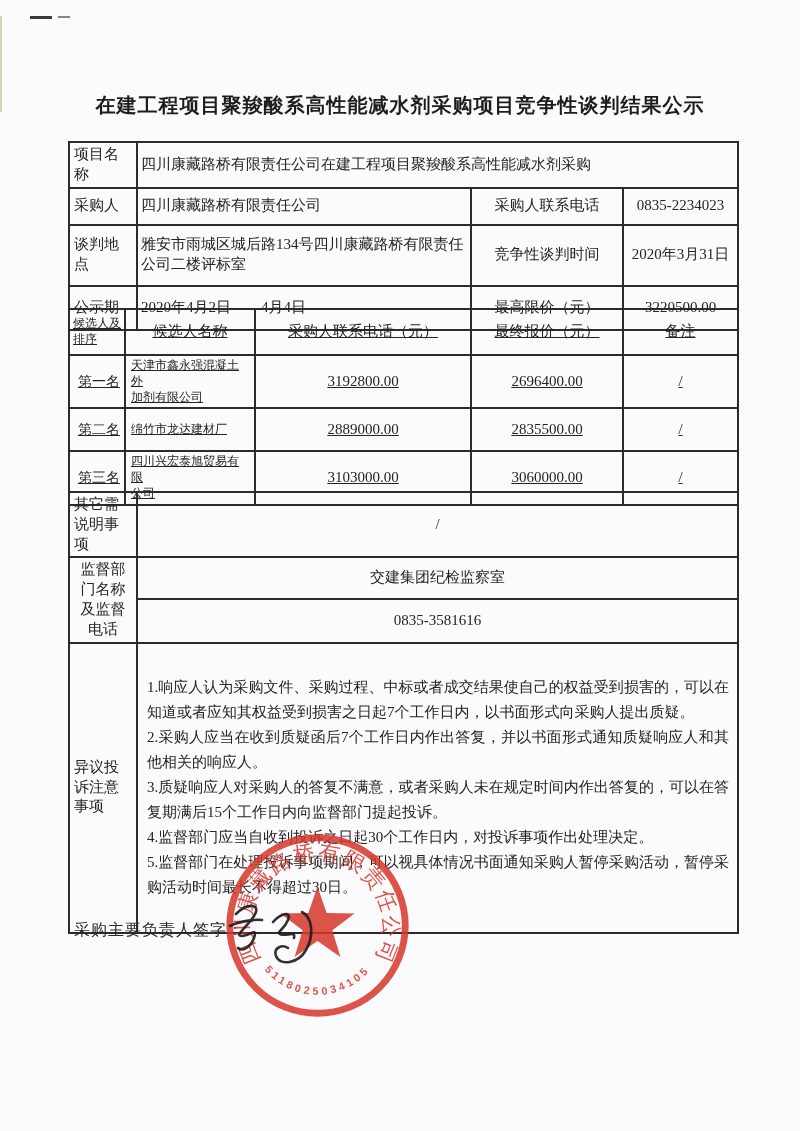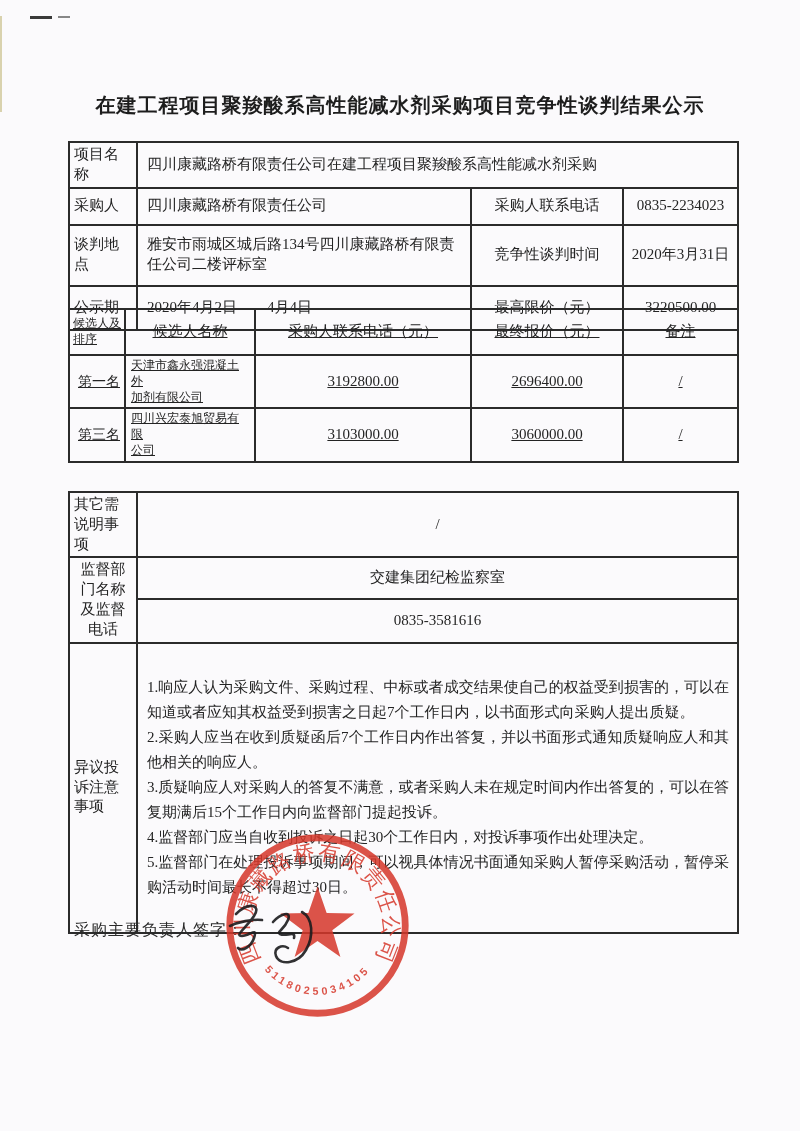--- a/index.html
+++ b/index.html
@@ -30,21 +30,21 @@
   td{border:2px solid #2b2b2b;font-size:15px;line-height:1.32;
      padding:2px 4px;vertical-align:middle;color:#242424;
      overflow:hidden;}
   .tbl{position:absolute;left:68px;width:669px;}
   .tblA{top:125px;}
   .tblB{top:292px;text-decoration:underline;}
   .tblC{top:475px;}
 
   .lbl{text-align:left;}
   .ctr{text-align:center;}
-  .val{text-align:left;padding-left:9px;}
+  .val{text-align:left;padding-left:3px;}
   .preline{white-space:pre-line;}
   .rank{font-size:14px;text-align:right;}
   .cand-head-lbl{font-size:12px;padding:2px 3px;}
   .cand-name{font-size:12px;padding-left:5px;}
   .num{font-size:15px;}
 
   .objection-cell{vertical-align:middle;padding:6px 8px 6px 9px;}
   .objection-item{font-size:15px;line-height:25px;text-align:justify;}
 
   .sig-label{
@@ -113,20 +113,27 @@
       <td class="ctr">采购人联系电话（元）</td>
       <td class="ctr">最终报价（元）</td>
       <td class="ctr">备注</td>
     </tr>
     <tr style="height:53px">
       <td class="lbl rank">第一名</td>
       <td class="val cand-name preline">天津市鑫永强混凝土外
 加剂有限公司</td>
       <td class="ctr num">3192800.00</td>
       <td class="ctr num">2696400.00</td>
+      <td class="ctr">/</td>
+    </tr>
+    <tr style="height:43px">
+      <td class="lbl rank">第二名</td>
+      <td class="val cand-name preline">绵竹市龙达建材厂</td>
+      <td class="ctr num">2889000.00</td>
+      <td class="ctr num">2835500.00</td>
       <td class="ctr">/</td>
     </tr>
     <tr style="height:41px">
       <td class="lbl rank">第三名</td>
       <td class="val cand-name preline">四川兴宏泰旭贸易有限
 公司</td>
       <td class="ctr num">3103000.00</td>
       <td class="ctr num">3060000.00</td>
       <td class="ctr">/</td>
     </tr>

